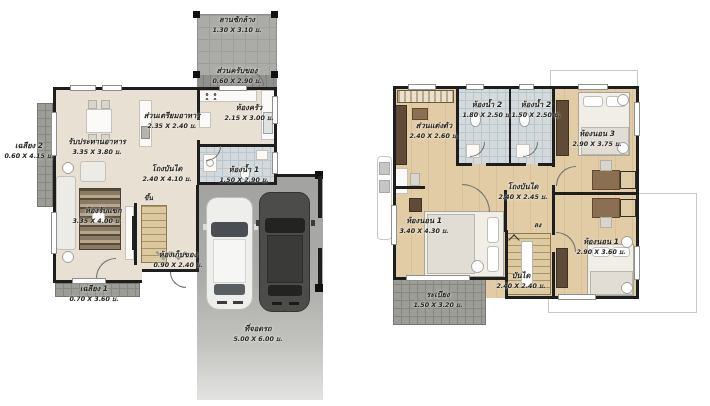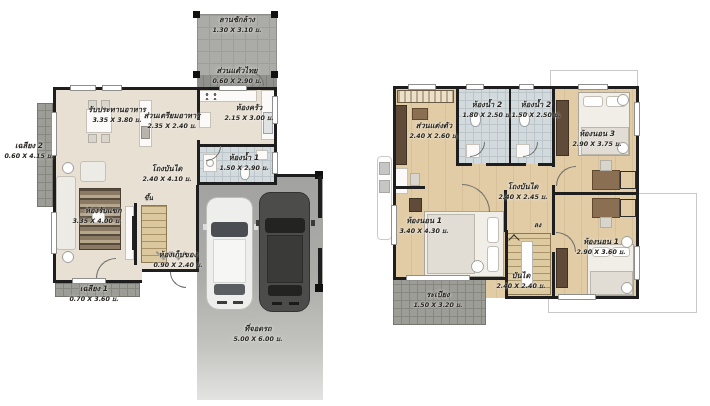--- a/index.html
+++ b/index.html
@@ -168,36 +168,36 @@
     <div class="arc" style="left:96px;top:258px;width:20px;height:20px;"></div>
     <div class="arc" style="left:250px;top:72px;width:14px;height:14px;transform:rotate(90deg);"></div>
     <div class="arc" style="left:206px;top:146px;width:15px;height:15px;transform:rotate(180deg);"></div>
     <div class="arc" style="left:170px;top:272px;width:16px;height:16px;transform:rotate(270deg);"></div>
 
     <div class="lbl" style="left:237px;top:14px;">
       <span class="rname">ลานซักล้าง</span>
       <span class="rdims">1.30 X 3.10 ม.</span>
     </div>
     <div class="lbl" style="left:237px;top:65px;">
-      <span class="rname">ส่วนแตัวไทย</span>
+      <span class="rname">ส่วนครับของ</span>
       <span class="rdims">0.60 X 2.90 ม.</span>
     </div>
     <div class="lbl" style="left:249px;top:102px;">
       <span class="rname">ห้องครัว</span>
       <span class="rdims">2.15 X 3.00 ม.</span>
     </div>
-    <div class="lbl" style="left:244px;top:152px;">
+    <div class="lbl" style="left:244px;top:164px;">
       <span class="rname">ห้องน้ำ 1</span>
       <span class="rdims">1.50 X 2.90 ม.</span>
     </div>
     <div class="lbl" style="left:172px;top:110px;">
       <span class="rname">ส่วนเตรียมอาหาร</span>
       <span class="rdims">2.35 X 2.40 ม.</span>
     </div>
-    <div class="lbl" style="left:97px;top:104px;margin-left:20px;">
+    <div class="lbl" style="left:97px;top:136px;">
       <span class="rname">รับประทานอาหาร</span>
       <span class="rdims">3.35 X 3.80 ม.</span>
     </div>
     <div class="lbl" style="left:29px;top:140px;">
       <span class="rname">เฉลียง 2</span>
       <span class="rdims">0.60 X 4.15 ม.</span>
     </div>
     <div class="lbl" style="left:97px;top:205px;text-align:right;">
       <span class="rname">ห้องรับแขก</span>
       <span class="rdims">3.35 X 4.00 ม.</span>

